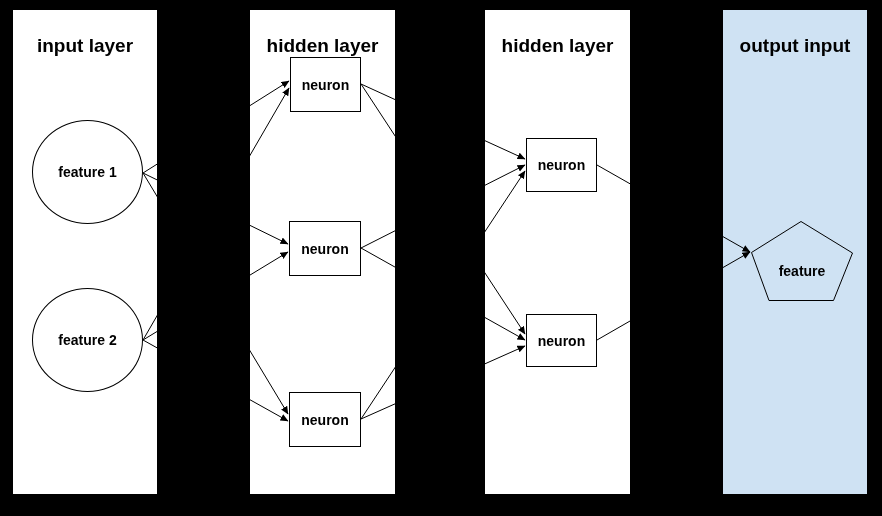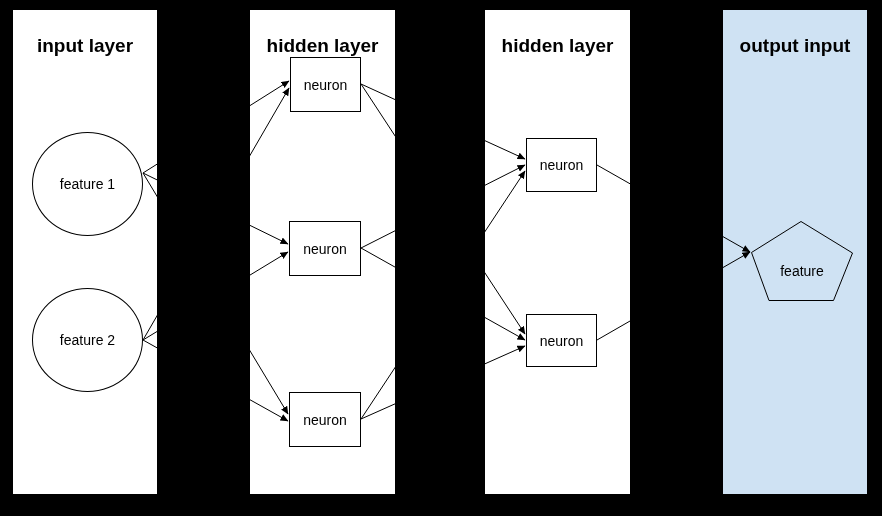--- a/index.html
+++ b/index.html
@@ -41,20 +41,21 @@
   }
   .node {
     position: absolute;
     z-index: 3;
     display: flex;
     align-items: center;
     justify-content: center;
     font-size: 14px;
     color: #000;
     box-sizing: border-box;
+    font-weight: bold;
   }
   .node.circle {
     background: #fff;
     border: 1px solid #000;
     border-radius: 50%;
   }
   .node.rect {
     background: #fff;
     border: 1px solid #000;
   }
@@ -109,21 +110,21 @@
       <line x1="361" y1="84" x2="525" y2="159" stroke="#000000" stroke-width="1" marker-end="url(#arrowhead)"></line>
       <line x1="361" y1="84" x2="525" y2="334" stroke="#000000" stroke-width="1" marker-end="url(#arrowhead)"></line>
       <line x1="361" y1="248" x2="525" y2="165" stroke="#000000" stroke-width="1" marker-end="url(#arrowhead)"></line>
       <line x1="361" y1="248" x2="525" y2="340" stroke="#000000" stroke-width="1" marker-end="url(#arrowhead)"></line>
       <line x1="361" y1="419" x2="525" y2="171" stroke="#000000" stroke-width="1" marker-end="url(#arrowhead)"></line>
       <line x1="361" y1="419" x2="525" y2="346" stroke="#000000" stroke-width="1" marker-end="url(#arrowhead)"></line>
       <line x1="597" y1="165" x2="750" y2="252" stroke="#000000" stroke-width="1" marker-end="url(#arrowhead)"></line>
       <line x1="597" y1="340" x2="750" y2="252" stroke="#000000" stroke-width="1" marker-end="url(#arrowhead)"></line>
     </svg>
 
-  <div class="node circle" style="left:32px; top:132px; width:111px; height:104px;">
+  <div class="node circle" style="left:32px; top:120px; width:111px; height:104px;">
     <span>feature 1</span>
   </div>
 
   <div class="node circle" style="left:32px; top:288px; width:111px; height:104px;align-items:center;">
     <span>feature 2</span>
   </div>
 
   <div class="node rect" style="left:290px; top:57px; width:71px; height:55px;">
     <span>neuron</span>
   </div>

